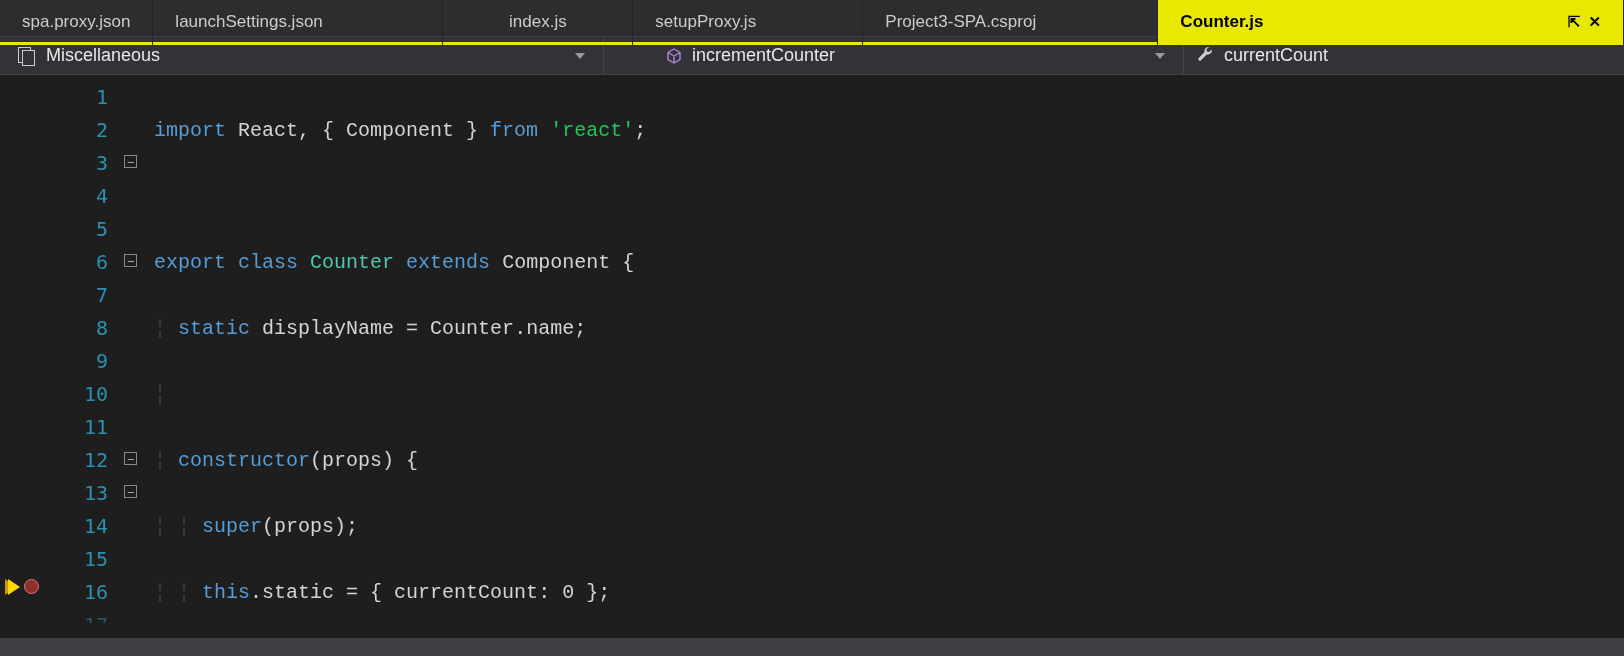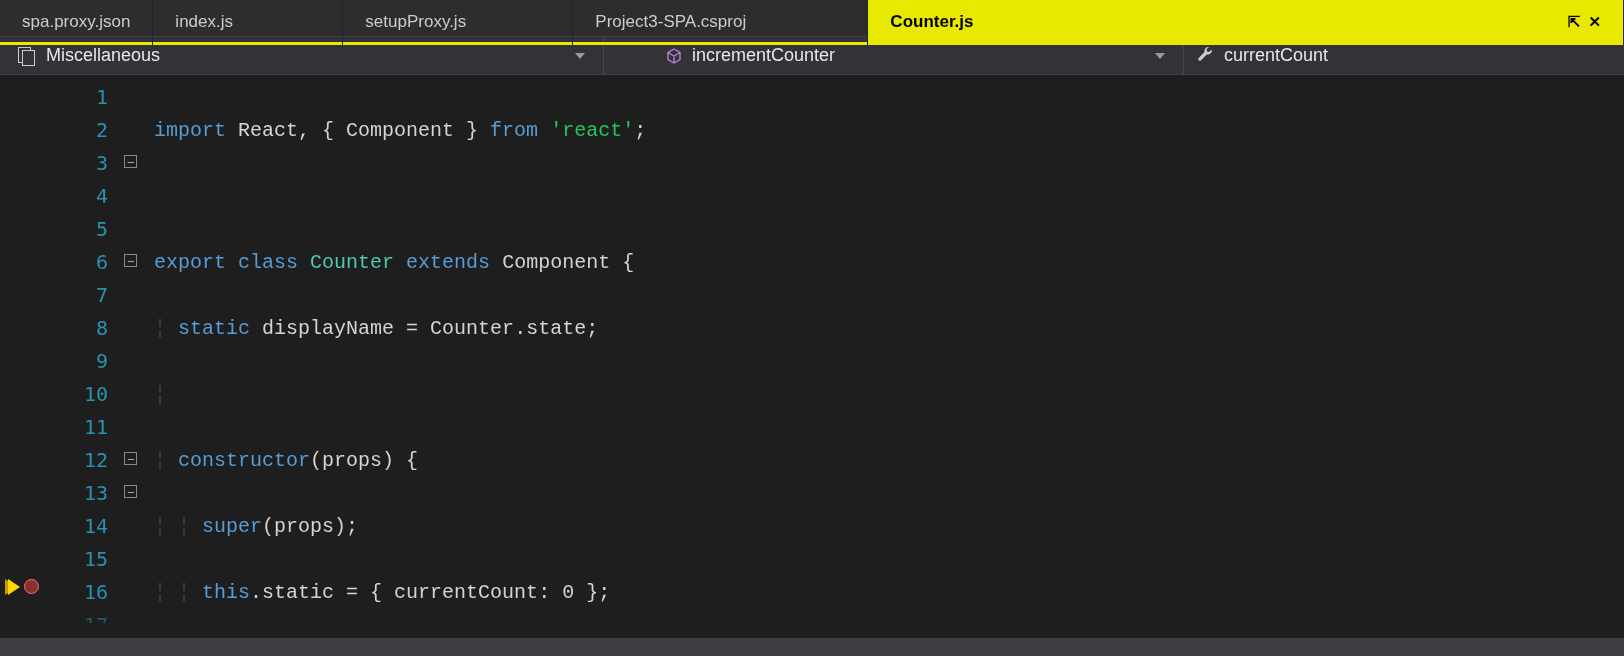--- a/index.html
+++ b/index.html
@@ -168,21 +168,24 @@
     .cube-icon svg { width:16px; height:16px; }
     .wrench-icon svg { width:18px; height:18px; }
   </style>
 </head>
 <body>
 
 <div class="tab-bar">
   <div class="tab highlighted">
     <span>spa.proxy.json</span>
   </div>
-  <div class="tab highlighted" style="width:190px;">
+  <div class="tab highlighted" style="width:290px;">
+    <span>launchSettings.json</span>
+  </div>
+  <div class="tab highlighted" style="width:190px;justify-content:center;">
     <span>index.js</span>
   </div>
   <div class="tab highlighted" style="width:230px;">
     <span>setupProxy.js</span>
   </div>
   <div class="tab highlighted" style="width:295px;">
     <span>Project3-SPA.csproj</span>
   </div>
   <div class="tab highlighted active" style="flex:1 0 auto;text-align:center;">
     <span>Counter.js</span>
@@ -273,21 +276,21 @@
         <span class="fold-box">−</span>
       </div>
     <div class="line-row"></div>
     <div class="line-row"></div>
     <div class="line-row"></div>
   </div>
   <div class="code">
 <div class="code-line"><span class="kw">import</span> <span class="plain">React</span><span class="punc">, { </span><span class="plain">Component</span><span class="punc"> } </span><span class="kw">from</span> <span class="str">'react'</span><span class="punc">;</span></div>
 <div class="code-line"></div>
 <div class="code-line"><span class="kw">export</span> <span class="kw">class</span> <span class="type">Counter</span> <span class="kw">extends</span> <span class="plain">Component</span> <span class="punc">{</span></div>
-<div class="code-line"><span class="guide">¦ </span><span class="kw">static</span> <span class="plain">displayName</span> <span class="punc">= </span><span class="plain">Counter</span><span class="punc">.</span><span class="plain">state</span><span class="punc">;</span></div>
+<div class="code-line"><span class="guide">¦ </span><span class="kw">static</span> <span class="plain">displayName</span> <span class="punc">= </span><span class="plain">Counter</span><span class="punc">.</span><span class="plain">name</span><span class="punc">;</span></div>
 <div class="code-line"><span class="guide">¦</span></div>
 <div class="code-line"><span class="guide">¦ </span><span class="kw">constructor</span><span class="punc">(</span><span class="plain">props</span><span class="punc">) {</span></div>
 <div class="code-line"><span class="guide">¦ ¦ </span><span class="kw">super</span><span class="punc">(</span><span class="plain">props</span><span class="punc">);</span></div>
 <div class="code-line"><span class="guide">¦ ¦ </span><span class="kw">this</span><span class="punc">.</span><span class="plain">static</span> <span class="punc">= { </span><span class="plain">currentCount</span><span class="punc">: </span><span class="plain">0</span><span class="punc"> };</span></div>
 <div class="code-line"><span class="guide">¦ ¦ </span><span class="kw">this</span><span class="punc">.</span><span class="plain">incrementCounter</span> <span class="punc">= </span><span class="kw">this</span><span class="punc">.</span><span class="plain">incrementCounter</span><span class="punc">.</span><span class="plain">bind</span><span class="punc">(</span><span class="kw">this</span><span class="punc">);</span></div>
 
 
 
 
 

